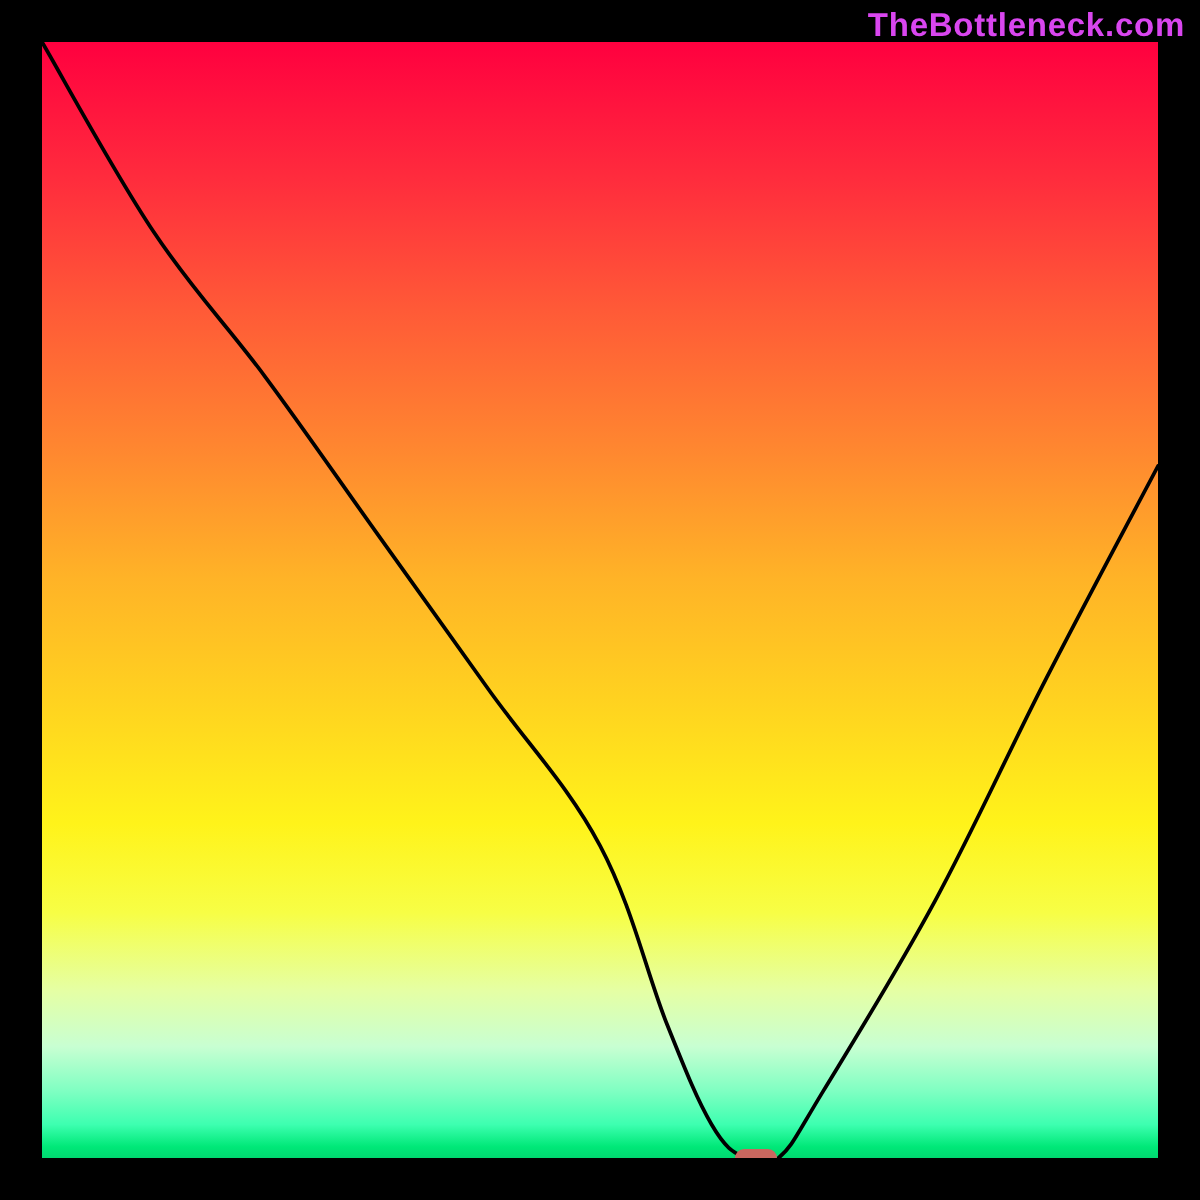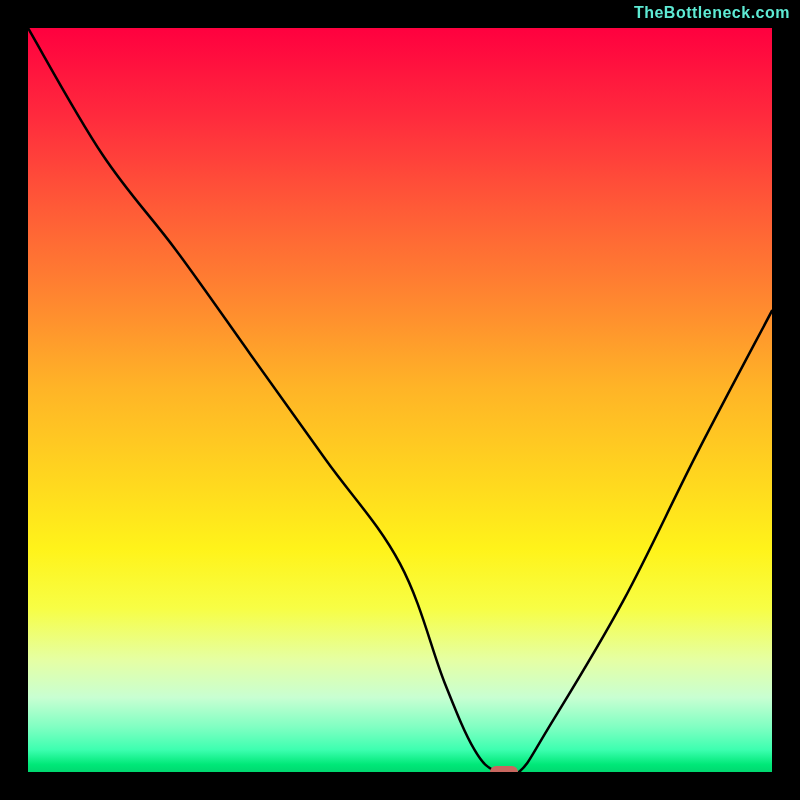--- a/index.html
+++ b/index.html
@@ -16,22 +16,22 @@
     position: relative;
     width: 800px;
     height: 800px;
     background: #000;
   }
 
   .watermark {
     position: absolute;
     top: 4px;
     right: 10px;
-    color: #5eead4;
-    font-size: 16px;
+    color: #d946ef;
+    font-size: 22px;
     font-weight: 600;
     letter-spacing: 0.5px;
     z-index: 5;
   }
 
   .plot-area {
     position: absolute;
     left: 28px;
     top: 28px;
     width: 744px;

